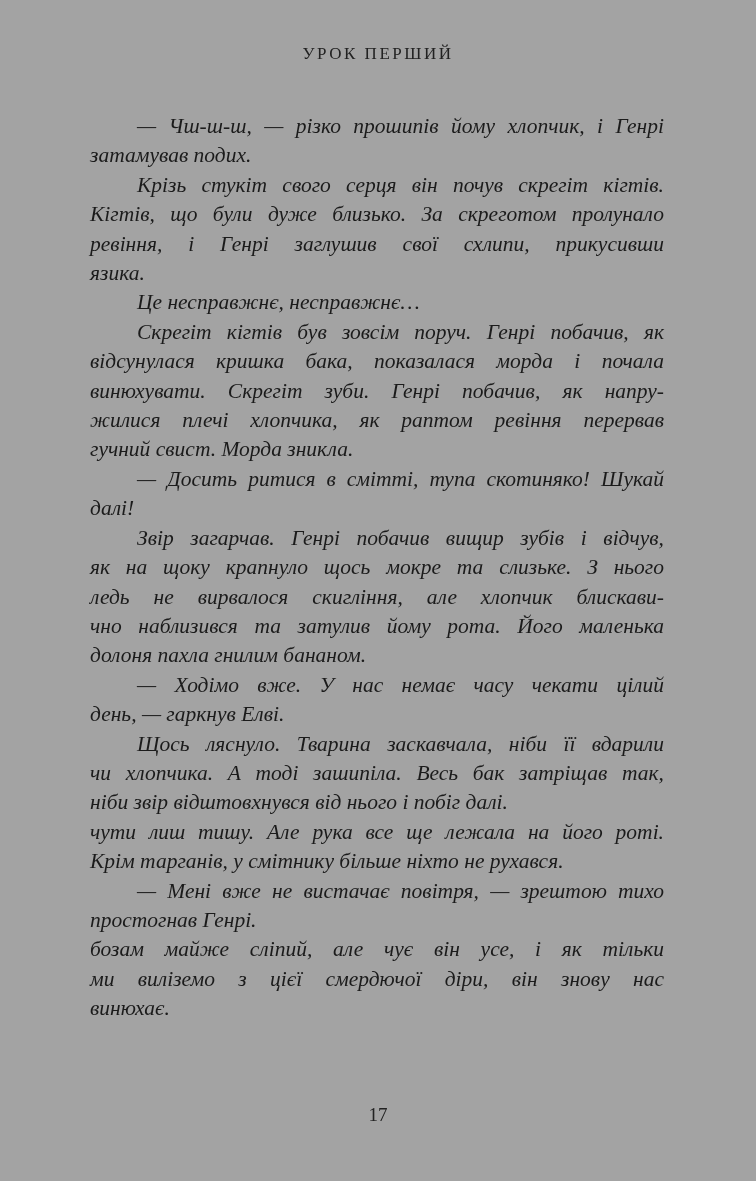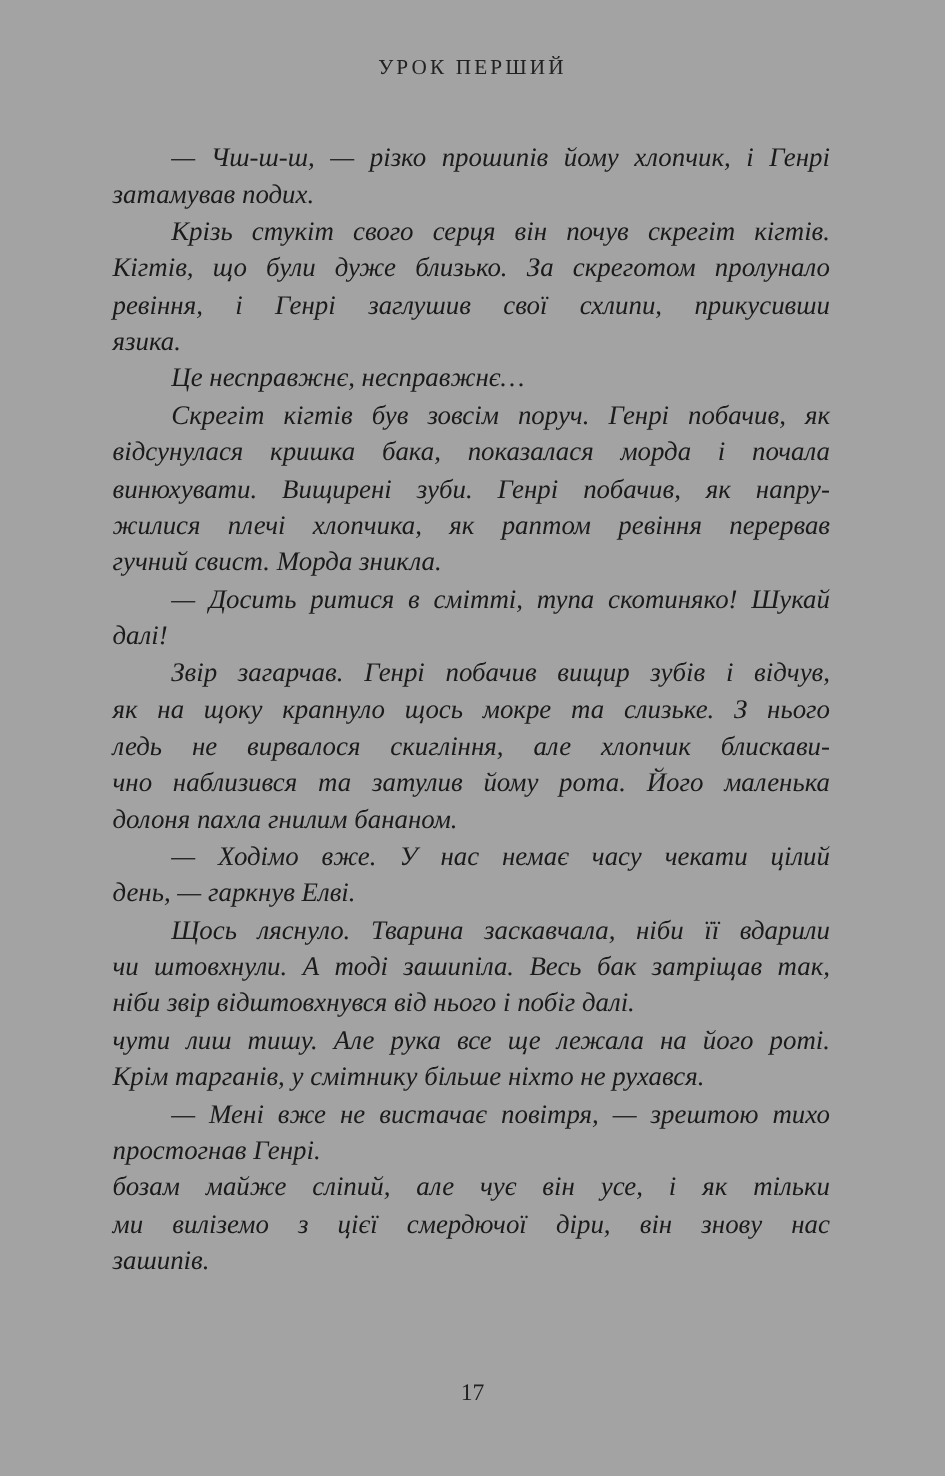--- a/index.html
+++ b/index.html
@@ -77,53 +77,53 @@
         <div class="line">Кігтів, що були дуже близько. За скреготом пролунало</div>
         <div class="line">ревіння, і Генрі заглушив свої схлипи, прикусивши</div>
         <div class="line last">язика.</div>
       </div>
       <div class="para">
         <div class="line first last">Це несправжнє, несправжнє…</div>
       </div>
       <div class="para">
         <div class="line first">Скрегіт кігтів був зовсім поруч. Генрі побачив, як</div>
         <div class="line">відсунулася кришка бака, показалася морда і почала</div>
-        <div class="line">винюхувати. Вищирені зуби. Генрі побачив, як напру-</div>
+        <div class="line">винюхувати. Скрегіт зуби. Генрі побачив, як напру-</div>
         <div class="line">жилися плечі хлопчика, як раптом ревіння перервав</div>
         <div class="line last">гучний свист. Морда зникла.</div>
       </div>
       <div class="para">
         <div class="line first">— Досить ритися в смітті, тупа скотиняко! Шукай</div>
         <div class="line last">далі!</div>
       </div>
       <div class="para">
         <div class="line first">Звір загарчав. Генрі побачив вищир зубів і відчув,</div>
         <div class="line">як на щоку крапнуло щось мокре та слизьке. З нього</div>
         <div class="line">ледь не вирвалося скигління, але хлопчик блискави-</div>
         <div class="line">чно наблизився та затулив йому рота. Його маленька</div>
         <div class="line last">долоня пахла гнилим бананом.</div>
       </div>
       <div class="para">
         <div class="line first">— Ходімо вже. У нас немає часу чекати цілий</div>
         <div class="line last">день, — гаркнув Елві.</div>
       </div>
       <div class="para">
         <div class="line first">Щось ляснуло. Тварина заскавчала, ніби її вдарили</div>
-        <div class="line">чи штовхнули. А тоді зашипіла. Весь бак затріщав так,</div>
+        <div class="line">чи хлопчика. А тоді зашипіла. Весь бак затріщав так,</div>
         <div class="line last">ніби звір відштовхнувся від нього і побіг далі.</div>
       </div>
       <div class="para">
         <div class="line">чути лиш тишу. Але рука все ще лежала на його роті.</div>
         <div class="line last">Крім тарганів, у смітнику більше ніхто не рухався.</div>
       </div>
       <div class="para">
         <div class="line first">— Мені вже не вистачає повітря, — зрештою тихо</div>
         <div class="line last">простогнав Генрі.</div>
       </div>
       <div class="para">
         <div class="line">бозам майже сліпий, але чує він усе, і як тільки</div>
         <div class="line">ми виліземо з цієї смердючої діри, він знову нас</div>
-        <div class="line last">зашипів.</div>
+        <div class="line last">винюхає.</div>
       </div>
     </div>
 
   <div class="page-number">17</div>
 </div>
 
 </body></html>

